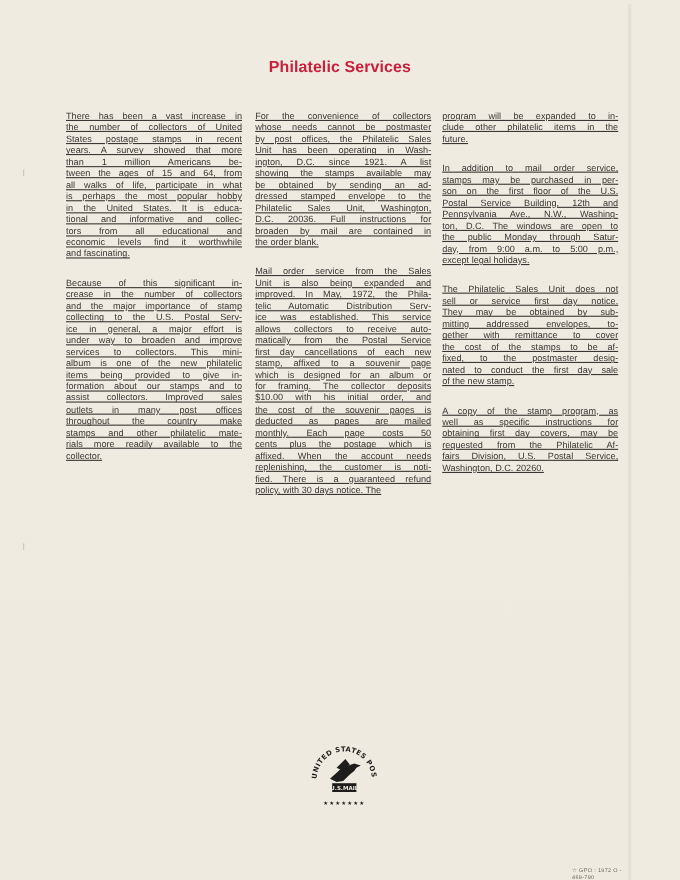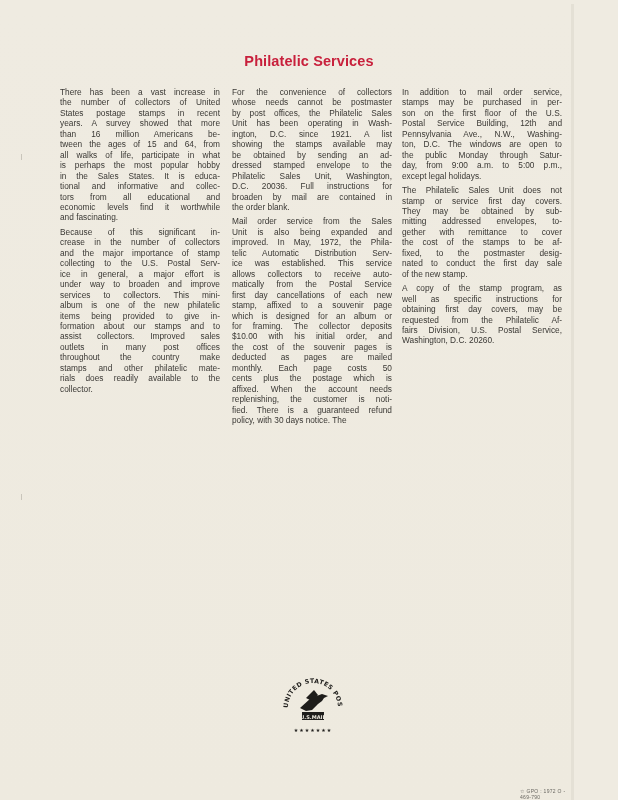--- a/index.html
+++ b/index.html
@@ -23,21 +23,21 @@
       text-align:center;
       font-size:14.5px; font-weight:bold;
       color:#c8203c;
       letter-spacing:0.1px;
     }
     .col {
       position:absolute; top:80px; width:160px;
       font-size:8.3px; line-height:10.45px;
       text-align:justify;
     }
-    .col p { margin:3px 0 4px 0; }
+    .col p { margin:16px 0 4px 0;text-decoration:underline; }
     .col1 { left:60px; }
     .col2 { left:232px; }
     .col3 { left:402px; }
     .line { display:block; text-align:justify; text-align-last:justify; white-space:nowrap; }
     .line.last { text-align-last:left; }
     .tick { position:absolute; left:21px; width:1px; height:6px; background:#c9c5bb; }
     .logo {
       position:absolute; left:278px; top:664px; width:70px; height:72px;
     }
     .imprint {
@@ -55,46 +55,46 @@
 
   <div class="tick" style="top:150px"></div>
   <div class="tick" style="top:490px"></div>
 
   <div class="col col1">
       <p>
         <span class="line">There has been a vast increase in</span>
         <span class="line">the number of collectors of United</span>
         <span class="line">States postage stamps in recent</span>
         <span class="line">years. A survey showed that more</span>
-        <span class="line">than 16 million Americans be-</span>
+        <span class="line">than 1 million Americans be-</span>
         <span class="line">tween the ages of 15 and 64, from</span>
         <span class="line">all walks of life, participate in what</span>
         <span class="line">is perhaps the most popular hobby</span>
-        <span class="line">in the Sales States. It is educa-</span>
+        <span class="line">in the United States. It is educa-</span>
         <span class="line">tional and informative and collec-</span>
         <span class="line">tors from all educational and</span>
         <span class="line">economic levels find it worthwhile</span>
         <span class="line last">and fascinating.</span>
       </p>
       <p>
         <span class="line">Because of this significant in-</span>
         <span class="line">crease in the number of collectors</span>
         <span class="line">and the major importance of stamp</span>
         <span class="line">collecting to the U.S. Postal Serv-</span>
         <span class="line">ice in general, a major effort is</span>
         <span class="line">under way to broaden and improve</span>
         <span class="line">services to collectors. This mini-</span>
         <span class="line">album is one of the new philatelic</span>
         <span class="line">items being provided to give in-</span>
         <span class="line">formation about our stamps and to</span>
         <span class="line">assist collectors. Improved sales</span>
         <span class="line">outlets in many post offices</span>
         <span class="line">throughout the country make</span>
         <span class="line">stamps and other philatelic mate-</span>
-        <span class="line">rials does readily available to the</span>
+        <span class="line">rials more readily available to the</span>
         <span class="line last">collector.</span>
       </p>
     </div>
   <div class="col col2">
       <p>
         <span class="line">For the convenience of collectors</span>
         <span class="line">whose needs cannot be postmaster</span>
         <span class="line">by post offices, the Philatelic Sales</span>
         <span class="line">Unit has been operating in Wash-</span>
         <span class="line">ington, D.C. since 1921. A list</span>
@@ -124,33 +124,38 @@
         <span class="line">monthly. Each page costs 50</span>
         <span class="line">cents plus the postage which is</span>
         <span class="line">affixed. When the account needs</span>
         <span class="line">replenishing, the customer is noti-</span>
         <span class="line">fied. There is a guaranteed refund</span>
         <span class="line last">policy, with 30 days notice. The</span>
       </p>
     </div>
   <div class="col col3">
       <p>
+        <span class="line">program will be expanded to in-</span>
+        <span class="line">clude other philatelic items in the</span>
+        <span class="line last">future.</span>
+      </p>
+      <p>
         <span class="line">In addition to mail order service,</span>
         <span class="line">stamps may be purchased in per-</span>
         <span class="line">son on the first floor of the U.S.</span>
         <span class="line">Postal Service Building, 12th and</span>
         <span class="line">Pennsylvania Ave., N.W., Washing-</span>
         <span class="line">ton, D.C. The windows are open to</span>
         <span class="line">the public Monday through Satur-</span>
         <span class="line">day, from 9:00 a.m. to 5:00 p.m.,</span>
         <span class="line last">except legal holidays.</span>
       </p>
       <p>
         <span class="line">The Philatelic Sales Unit does not</span>
-        <span class="line">stamp or service first day covers.</span>
+        <span class="line">sell or service first day notice.</span>
         <span class="line">They may be obtained by sub-</span>
         <span class="line">mitting addressed envelopes, to-</span>
         <span class="line">gether with remittance to cover</span>
         <span class="line">the cost of the stamps to be af-</span>
         <span class="line">fixed, to the postmaster desig-</span>
         <span class="line">nated to conduct the first day sale</span>
         <span class="line last">of the new stamp.</span>
       </p>
       <p>
         <span class="line">A copy of the stamp program, as</span>

